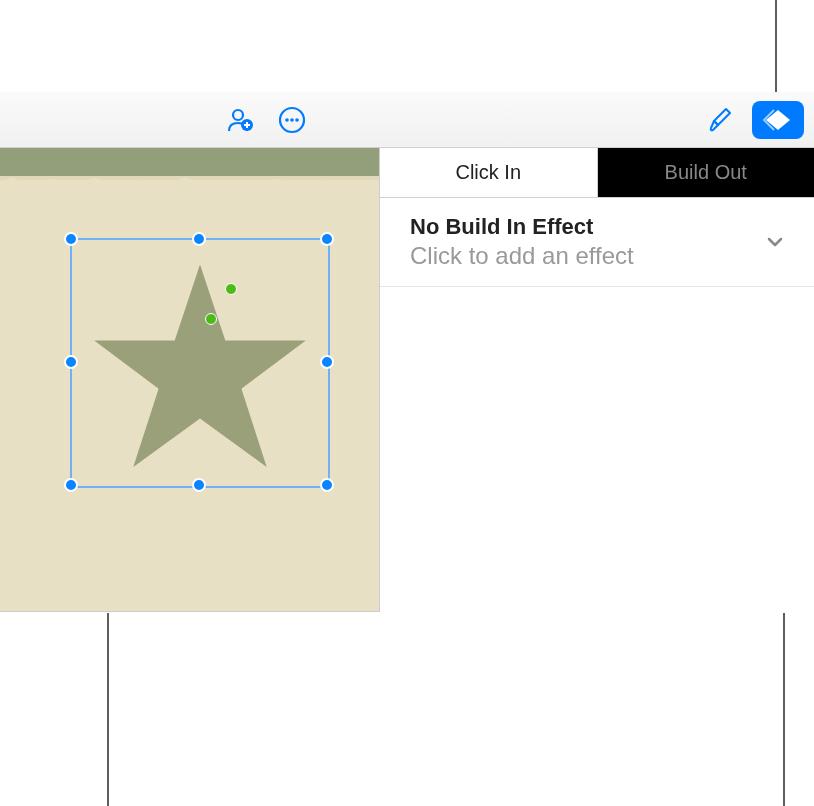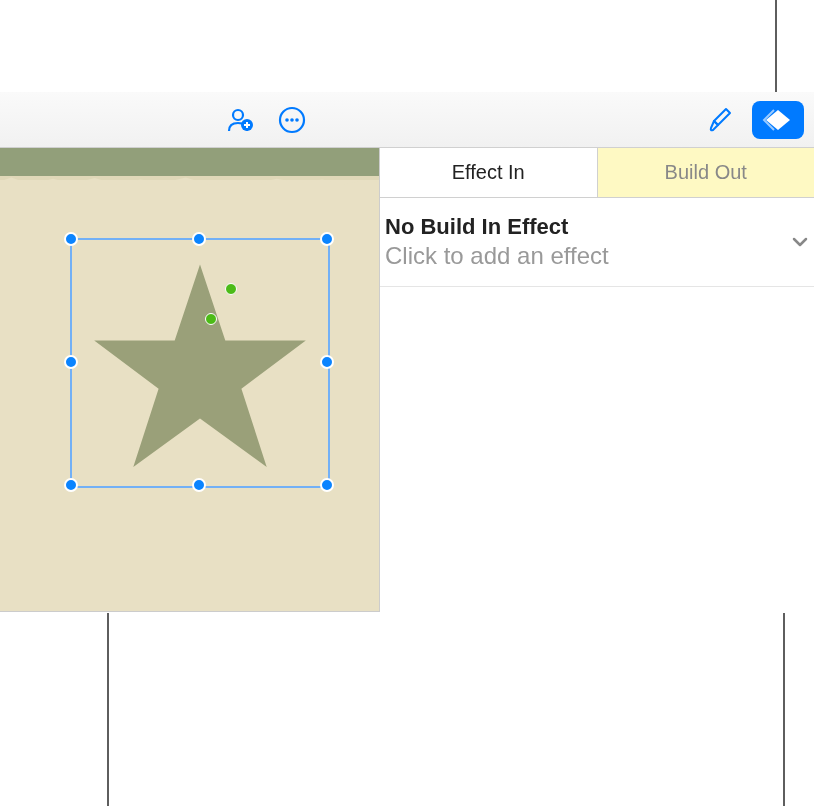--- a/index.html
+++ b/index.html
@@ -196,38 +196,38 @@
       border-bottom: 1px solid #d0d0d0;
     }
     
     .tab {
       flex: 1;
       display: flex;
       align-items: center;
       justify-content: center;
       font-size: 20px;
       cursor: pointer;
-      background: #fef9c3;
+      background: #000000;
       color: #888;
     }
     
     .tab.active {
       background: #fff;
       color: #222;
       font-weight: 400;
     }
     
     .tab:not(:last-child) {
       border-right: 1px solid #d0d0d0;
     }
     
     .effect-row {
       display: flex;
       align-items: center;
-      padding: 16px 5px;
+      padding: 16px 30px;
       border-bottom: 1px solid #e5e5e5;
       cursor: pointer;
       justify-content: flex-end;
     }
     
     .effect-info {
       flex: 1;
     }
     
     .effect-title {
@@ -334,21 +334,21 @@
         <div class="selection-handle handle-br"></div>
       </div>
 
       <div class="vertex-handle" style="left: 225px; top: 135px;"></div>
       <div class="vertex-handle" style="left: 205px; top: 165px;"></div>
     </div>
 
     <div class="inspector-panel">
       <div class="tabs">
         <div class="tab active">
-          <span>Effect In</span>
+          <span>Click In</span>
         </div>
         <div class="tab">
           <span>Build Out</span>
         </div>
       </div>
 
       <div class="effect-row">
         <div class="effect-info">
           <div class="effect-title">No Build In Effect</div>
           <div class="effect-subtitle">Click to add an effect</div>

